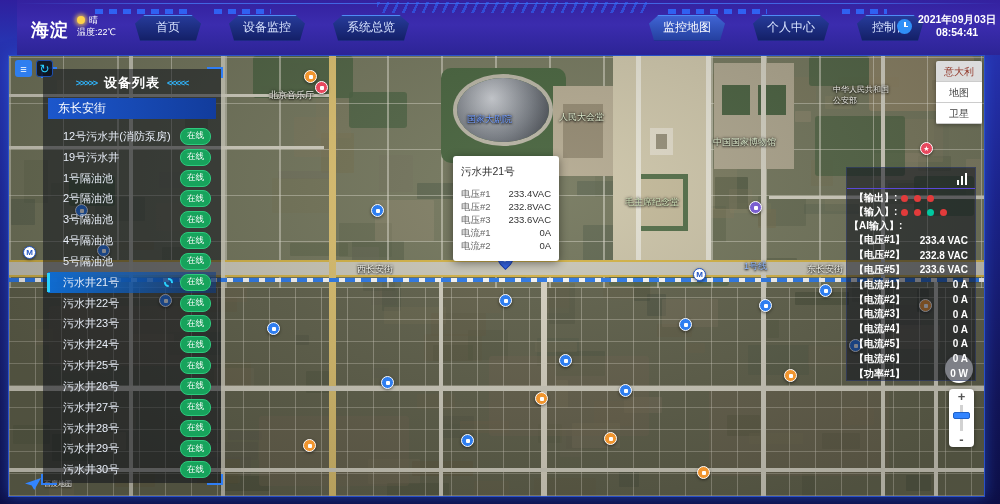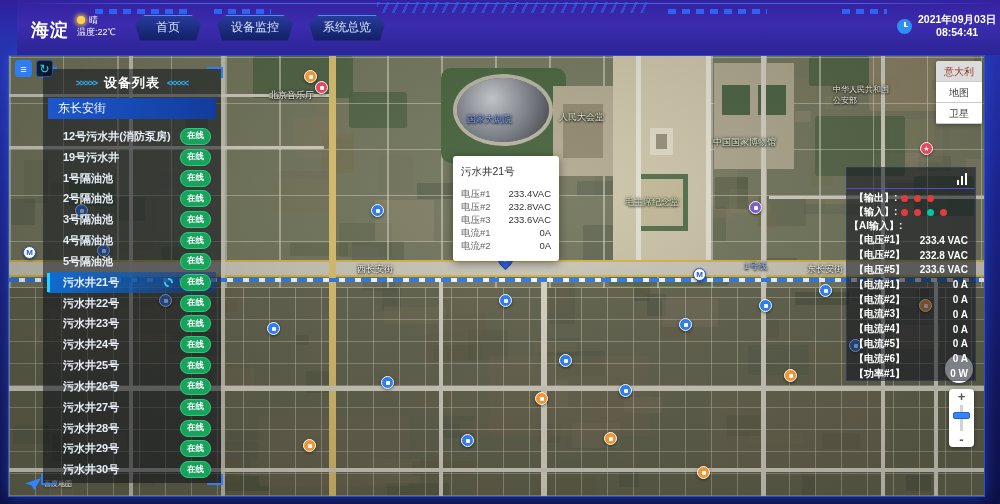--- a/index.html
+++ b/index.html
@@ -16,21 +16,21 @@
   .header::before { content:''; position:absolute; left:0; top:3px; width:100%; height:1px;
     background:linear-gradient(90deg,transparent,rgba(70,130,255,.7) 15%,rgba(70,130,255,.7) 85%,transparent); }
   .dash { position:absolute; top:9px; height:5px;
     background:repeating-linear-gradient(90deg,#2e6bff 0 8px,transparent 8px 14px); opacity:.85; }
   .hatch { position:absolute; top:2px; height:11px;
     background:repeating-linear-gradient(115deg,#2e6bff 0 2.5px,transparent 2.5px 9px); opacity:.55; }
   .logo { position:absolute; left:14px; top:18px; font-size:18px; font-weight:bold; letter-spacing:1px; }
   .weather { position:absolute; left:60px; top:14px; font-size:9px; line-height:12px; }
   .weather .w-top { display:flex; align-items:center; gap:4px; }
   .sun { width:8px; height:8px; border-radius:50%; background:#ffd24a; box-shadow:0 0 4px 2px rgba(255,210,74,.75); display:inline-block; }
-  .nav { position:absolute; top:0; height:55px; display:flex; align-items:center; gap:16px; }
+  .nav { position:absolute; top:0; height:55px; display:flex; align-items:center; gap:28px; }
   .nav-left { left:118px; }
   .nav-right { left:632px; }
   .navbtn { position:relative; min-width:66px; height:26px; padding:0 14px; display:flex; align-items:center; justify-content:center;
     color:#d8e4ff; font-size:12px; cursor:pointer;
     background:linear-gradient(180deg,#273c9c,#131f66);
     clip-path:polygon(10px 0, calc(100% - 10px) 0, 100% 9px, calc(100% - 5px) 100%, 5px 100%, 0 9px);
     box-shadow:inset 0 1px 0 #4e8df5, inset 0 -1px 0 #1a2f86; }
   .navbtn.active { background:linear-gradient(180deg,#4066d6,#243f9e); color:#fff; }
   .title-banner { position:absolute; left:50%; top:9px; transform:translateX(-50%); width:254px; height:40px;
     background:linear-gradient(180deg,#0a1158,#101a74);
@@ -132,21 +132,21 @@
   .corner.tr { right:-2px; top:-2px; border-left:none; border-bottom:none; }
   .corner.bl { left:-2px; bottom:-2px; border-right:none; border-top:none; }
   .corner.br { right:-2px; bottom:-2px; border-left:none; border-top:none; }
   .side-title { height:28px; display:flex; align-items:center; justify-content:center; gap:7px;
     font-weight:bold; font-size:13px; letter-spacing:1px; }
   .chev { color:#2fb6ff; font-size:9px; font-weight:bold; letter-spacing:-1px; }
   .group-bar { margin:1px 5px 0; height:21px; background:linear-gradient(90deg,#1c57cc,#123c9c);
     display:flex; align-items:center; padding-left:10px; font-size:12px; }
   .side-list { position:absolute; top:57px; bottom:3px; left:5px; right:5px; display:flex; flex-direction:column; }
   .side-item { flex:1; display:flex; align-items:center; padding:0 5px 0 15px; font-size:11px; color:#e8eef8;
-    position:relative; cursor:pointer;font-weight:bold; }
+    position:relative; cursor:pointer; }
   .side-item .dlabel { flex:1; white-space:nowrap; overflow:hidden; }
   .badge { background:#17a35c; color:#fff; font-size:8.5px; padding:1.5px 6px; border-radius:8px; border:1px solid #2fc97e; }
   .side-item.selected { background:linear-gradient(90deg,#0f6bd0 0%,rgba(12,62,140,.55) 90%); }
   .side-item.selected::before { content:''; position:absolute; left:-1px; top:1px; bottom:1px; width:3px; background:#29d2ff; }
   .gear-shape { width:9px; height:9px; border:2px dashed #29d2ff; border-radius:50%; margin-right:7px; flex:none; }
 
   
   .rpanel { position:absolute; left:837px; top:111px; width:130px; height:214px; z-index:25;
     background:rgba(8,12,24,.52); border:1px solid rgba(60,80,160,.35); }
   .rp-icon { position:absolute; top:5px; right:8px; display:flex; align-items:flex-end; gap:1.5px; cursor:pointer; }
@@ -174,20 +174,25 @@
     <div class="w-top">
       <span class="sun"></span>
       <span>晴</span>
     </div>
     <div>温度:22℃</div>
   </div>
   <nav class="nav nav-left" id="nav-left">
       <div class="navbtn">首页</div>
       <div class="navbtn">设备监控</div>
       <div class="navbtn">系统总览</div>
+    </nav>
+  <nav class="nav nav-right" id="nav-right">
+      <div class="navbtn active">监控地图</div>
+      <div class="navbtn">个人中心</div>
+      <div class="navbtn">控制台</div>
     </nav>
   <div class="datetime">
     <span class="clock-icon"></span>
     <div class="dt">
       <div>2021年09月03日</div>
       <div>08:54:41</div>
     </div>
   </div>
 </div>
 

